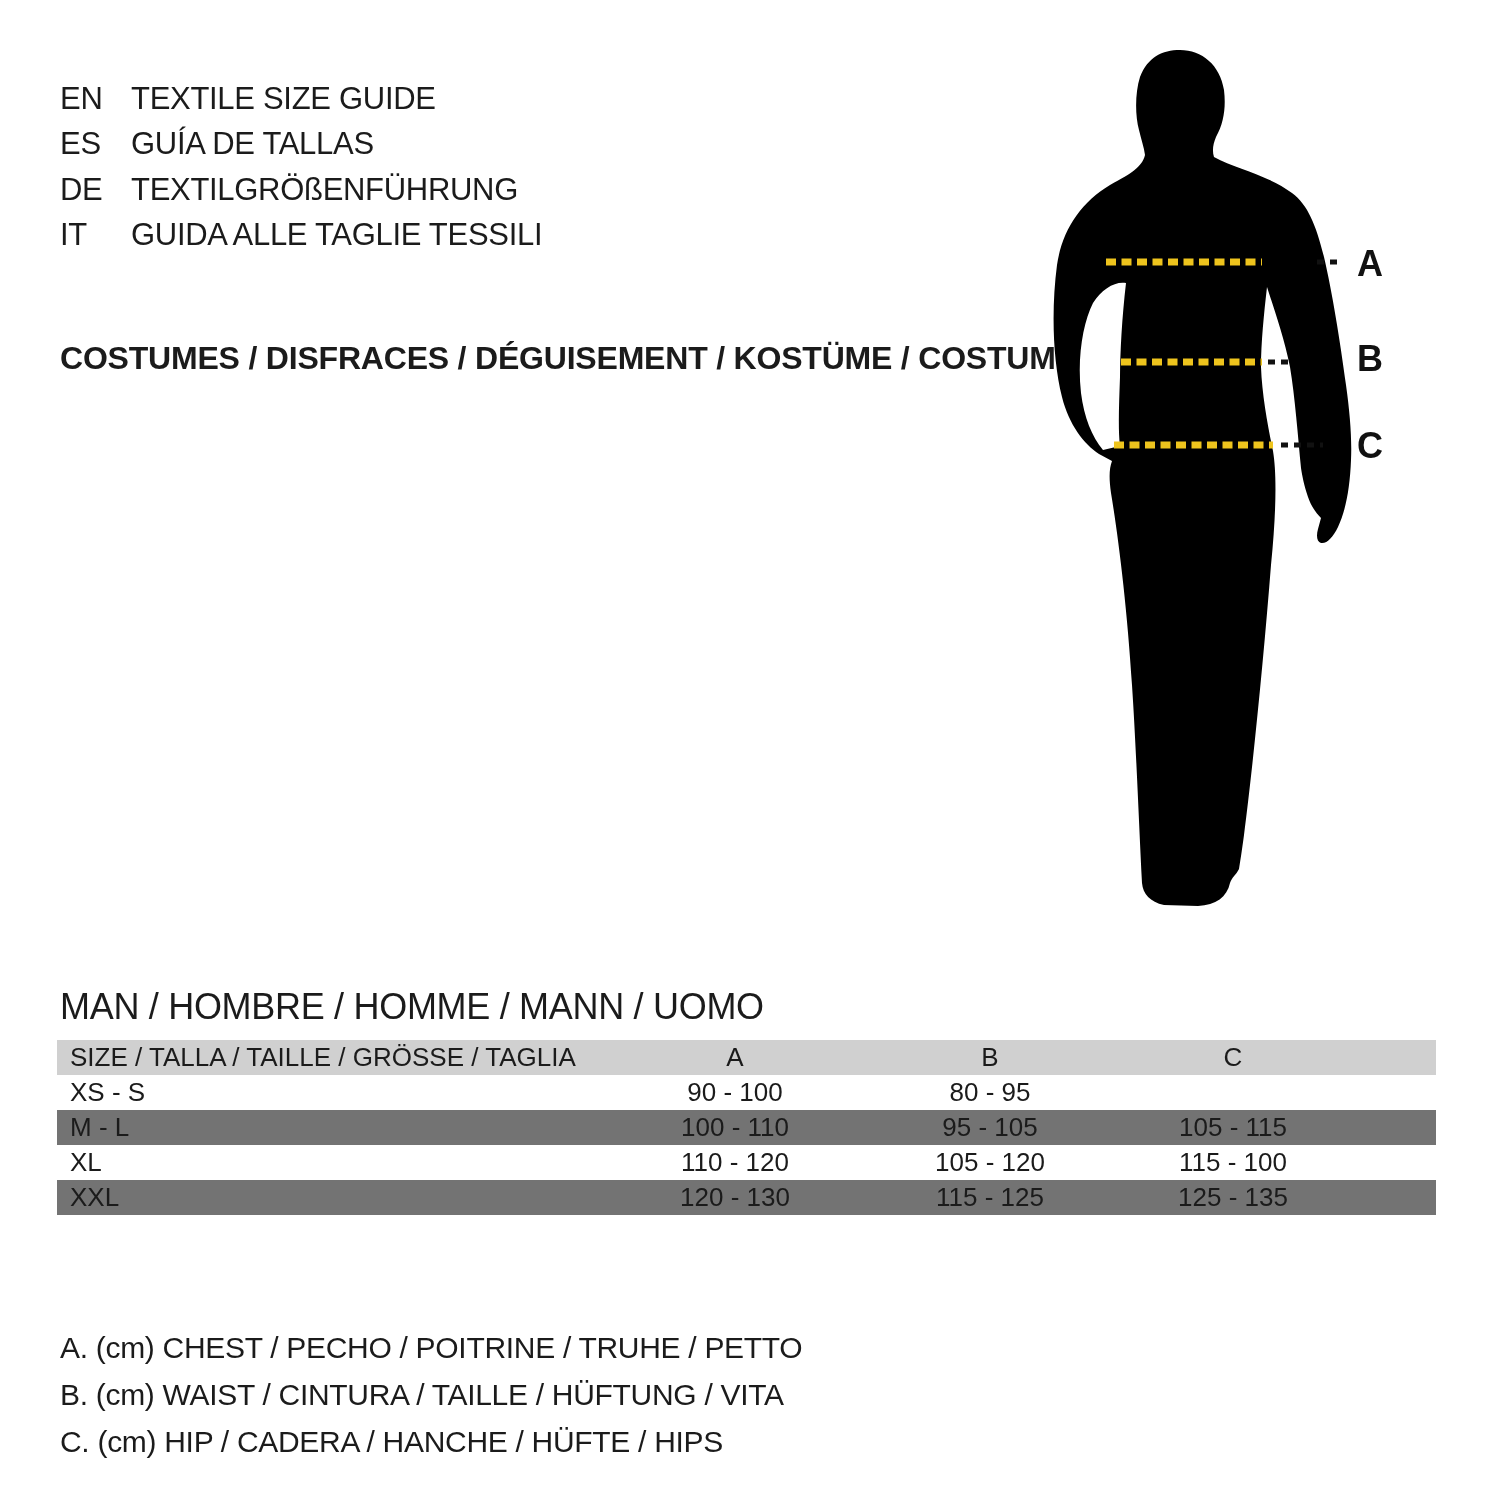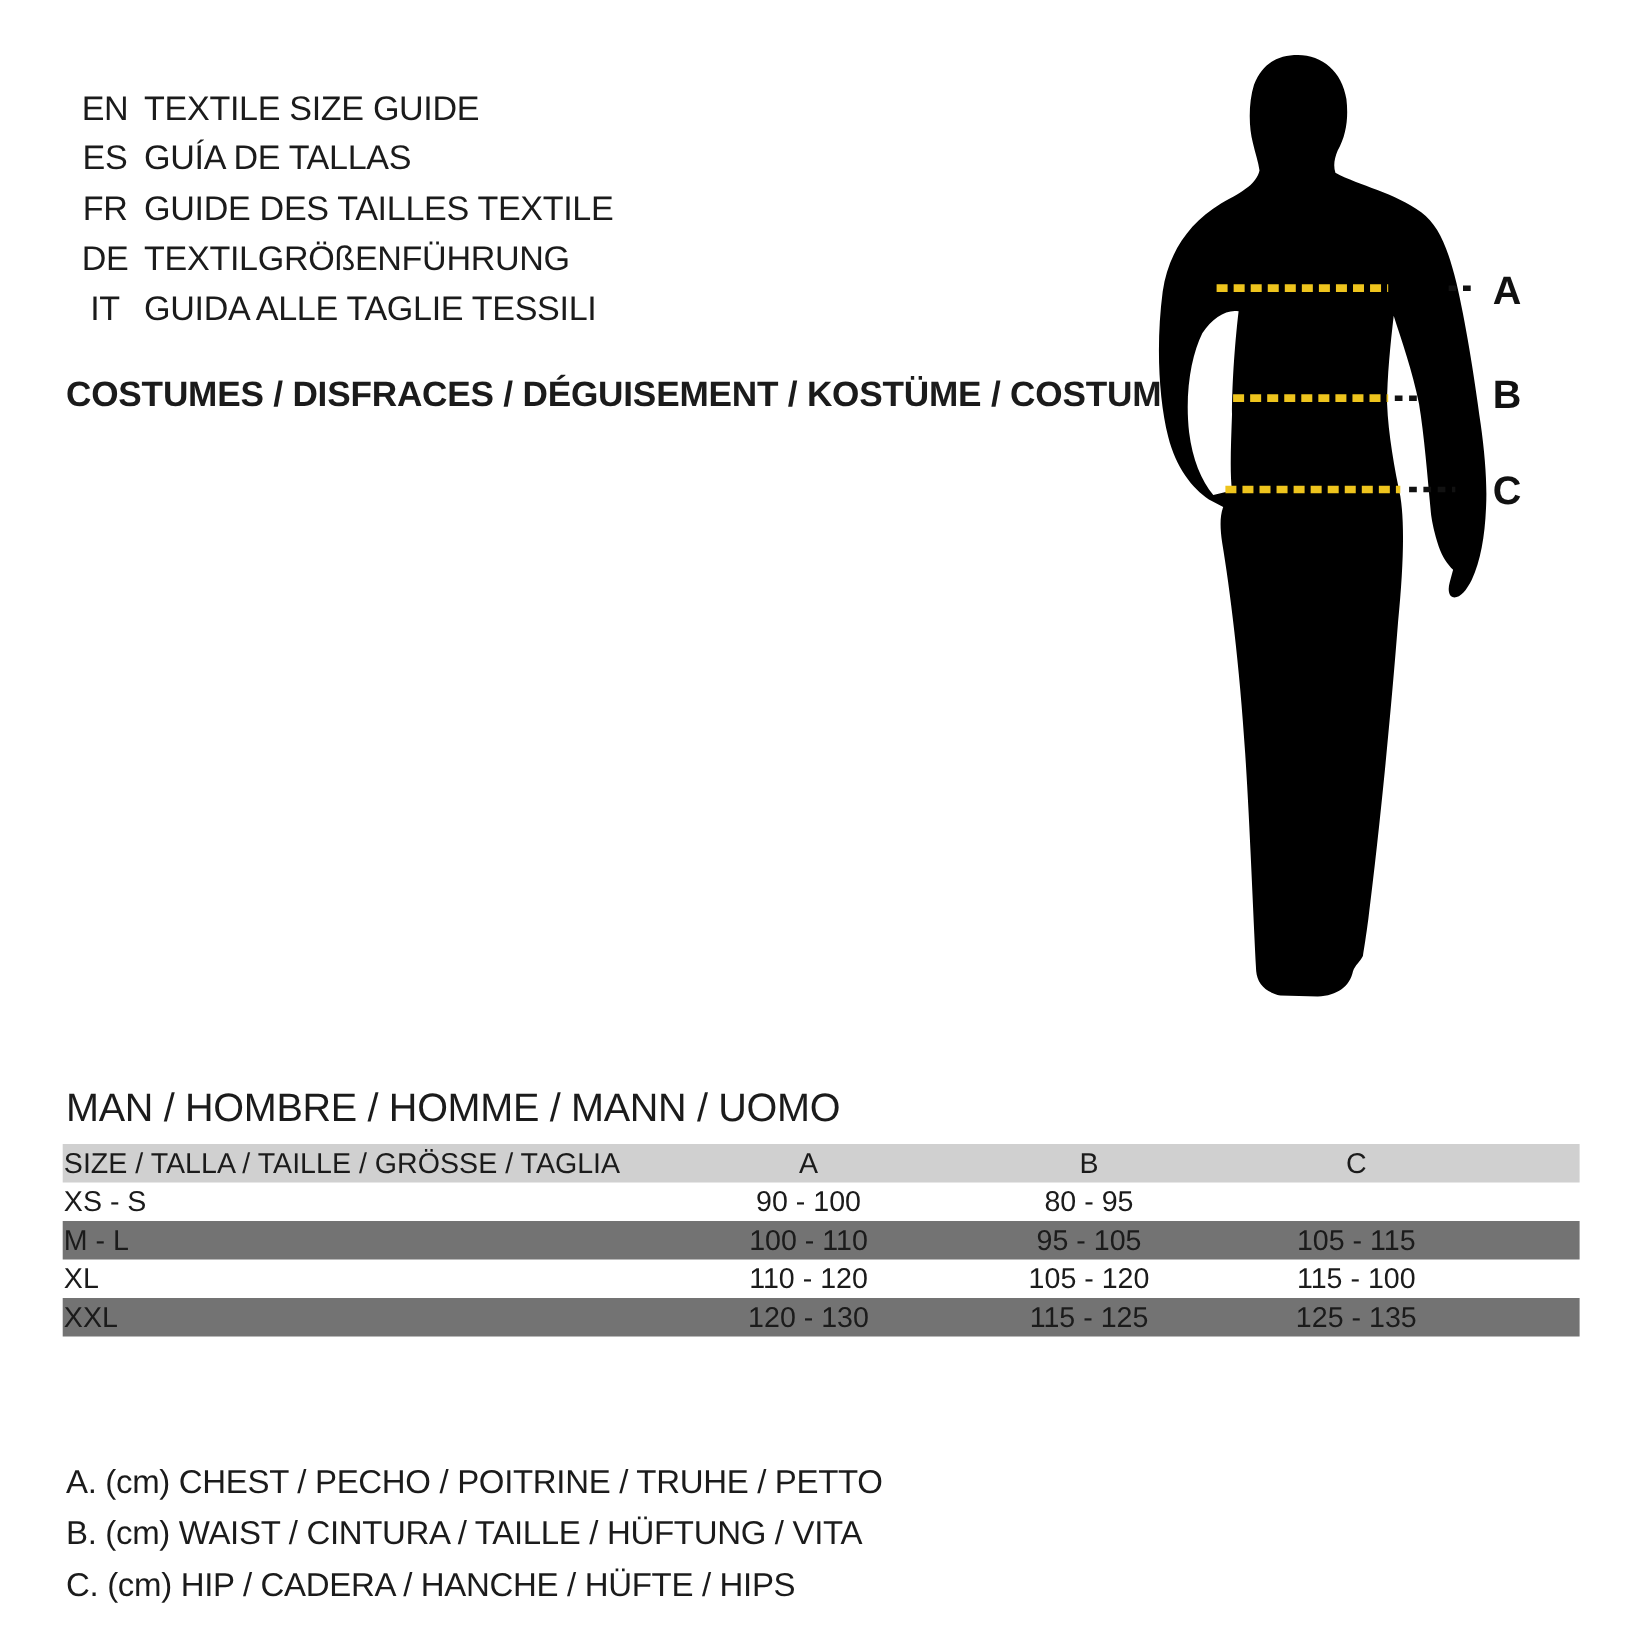--- a/index.html
+++ b/index.html
@@ -16,21 +16,21 @@
     background: #ffffff; overflow: hidden;
   }
 
   
   .lang-block { position: absolute; left: 60px; top: 76px; }
   .lang-row {
     display: flex; align-items: center;
     height: 45.5px; font-size: 31px; letter-spacing: -0.3px;
     white-space: nowrap;
   }
-  .lang-code { width: 71px; flex: 0 0 71px; text-align: center; }
+  .lang-code { width: 71px; flex: 0 0 71px; }
 
   
   .costumes {
     position: absolute; left: 60px; top: 340px;
     font-size: 32px; font-weight: bold; letter-spacing: -0.2px;
     white-space: nowrap;
   }
 
   
   .figure-svg { position: absolute; left: 1040px; top: 45px; }
@@ -47,21 +47,21 @@
 
   
   .size-table { position: absolute; left: 57px; top: 1040px; width: 1379px; font-size: 26px; }
   .t-row {
     display: grid;
     grid-template-columns: 512px 332px 178px 308px;
     height: 35px; align-items: center;
   }
   .t-row.head { background: #d0d0d0; }
   .t-row.alt { background: #737373; }
-  .cell-size { padding-left: 1px; white-space: nowrap; }
+  .cell-size { padding-left: 13px; white-space: nowrap; }
   .cell-val { text-align: center; white-space: nowrap; }
 
   
   .legend-block { position: absolute; left: 60px; top: 1324px; }
   .legend-row {
     display: flex; align-items: center;
     height: 47px; font-size: 30px; letter-spacing: -0.3px; white-space: nowrap;
   }
 </style>
 </head>
@@ -70,24 +70,20 @@
 <div class="canvas">
 
   <div class="lang-block">
     <div class="lang-row">
       <span class="lang-code">EN</span>
       <span class="lang-label">TEXTILE SIZE GUIDE</span>
     </div>
     <div class="lang-row">
       <span class="lang-code">ES</span>
       <span class="lang-label">GUÍA DE TALLAS</span>
-    </div>
-    <div class="lang-row">
-      <span class="lang-code">FR</span>
-      <span class="lang-label">GUIDE DES TAILLES TEXTILE</span>
     </div>
     <div class="lang-row">
       <span class="lang-code">DE</span>
       <span class="lang-label">TEXTILGRÖßENFÜHRUNG</span>
     </div>
     <div class="lang-row">
       <span class="lang-code">IT</span>
       <span class="lang-label">GUIDA ALLE TAGLIE TESSILI</span>
     </div>
   </div>

